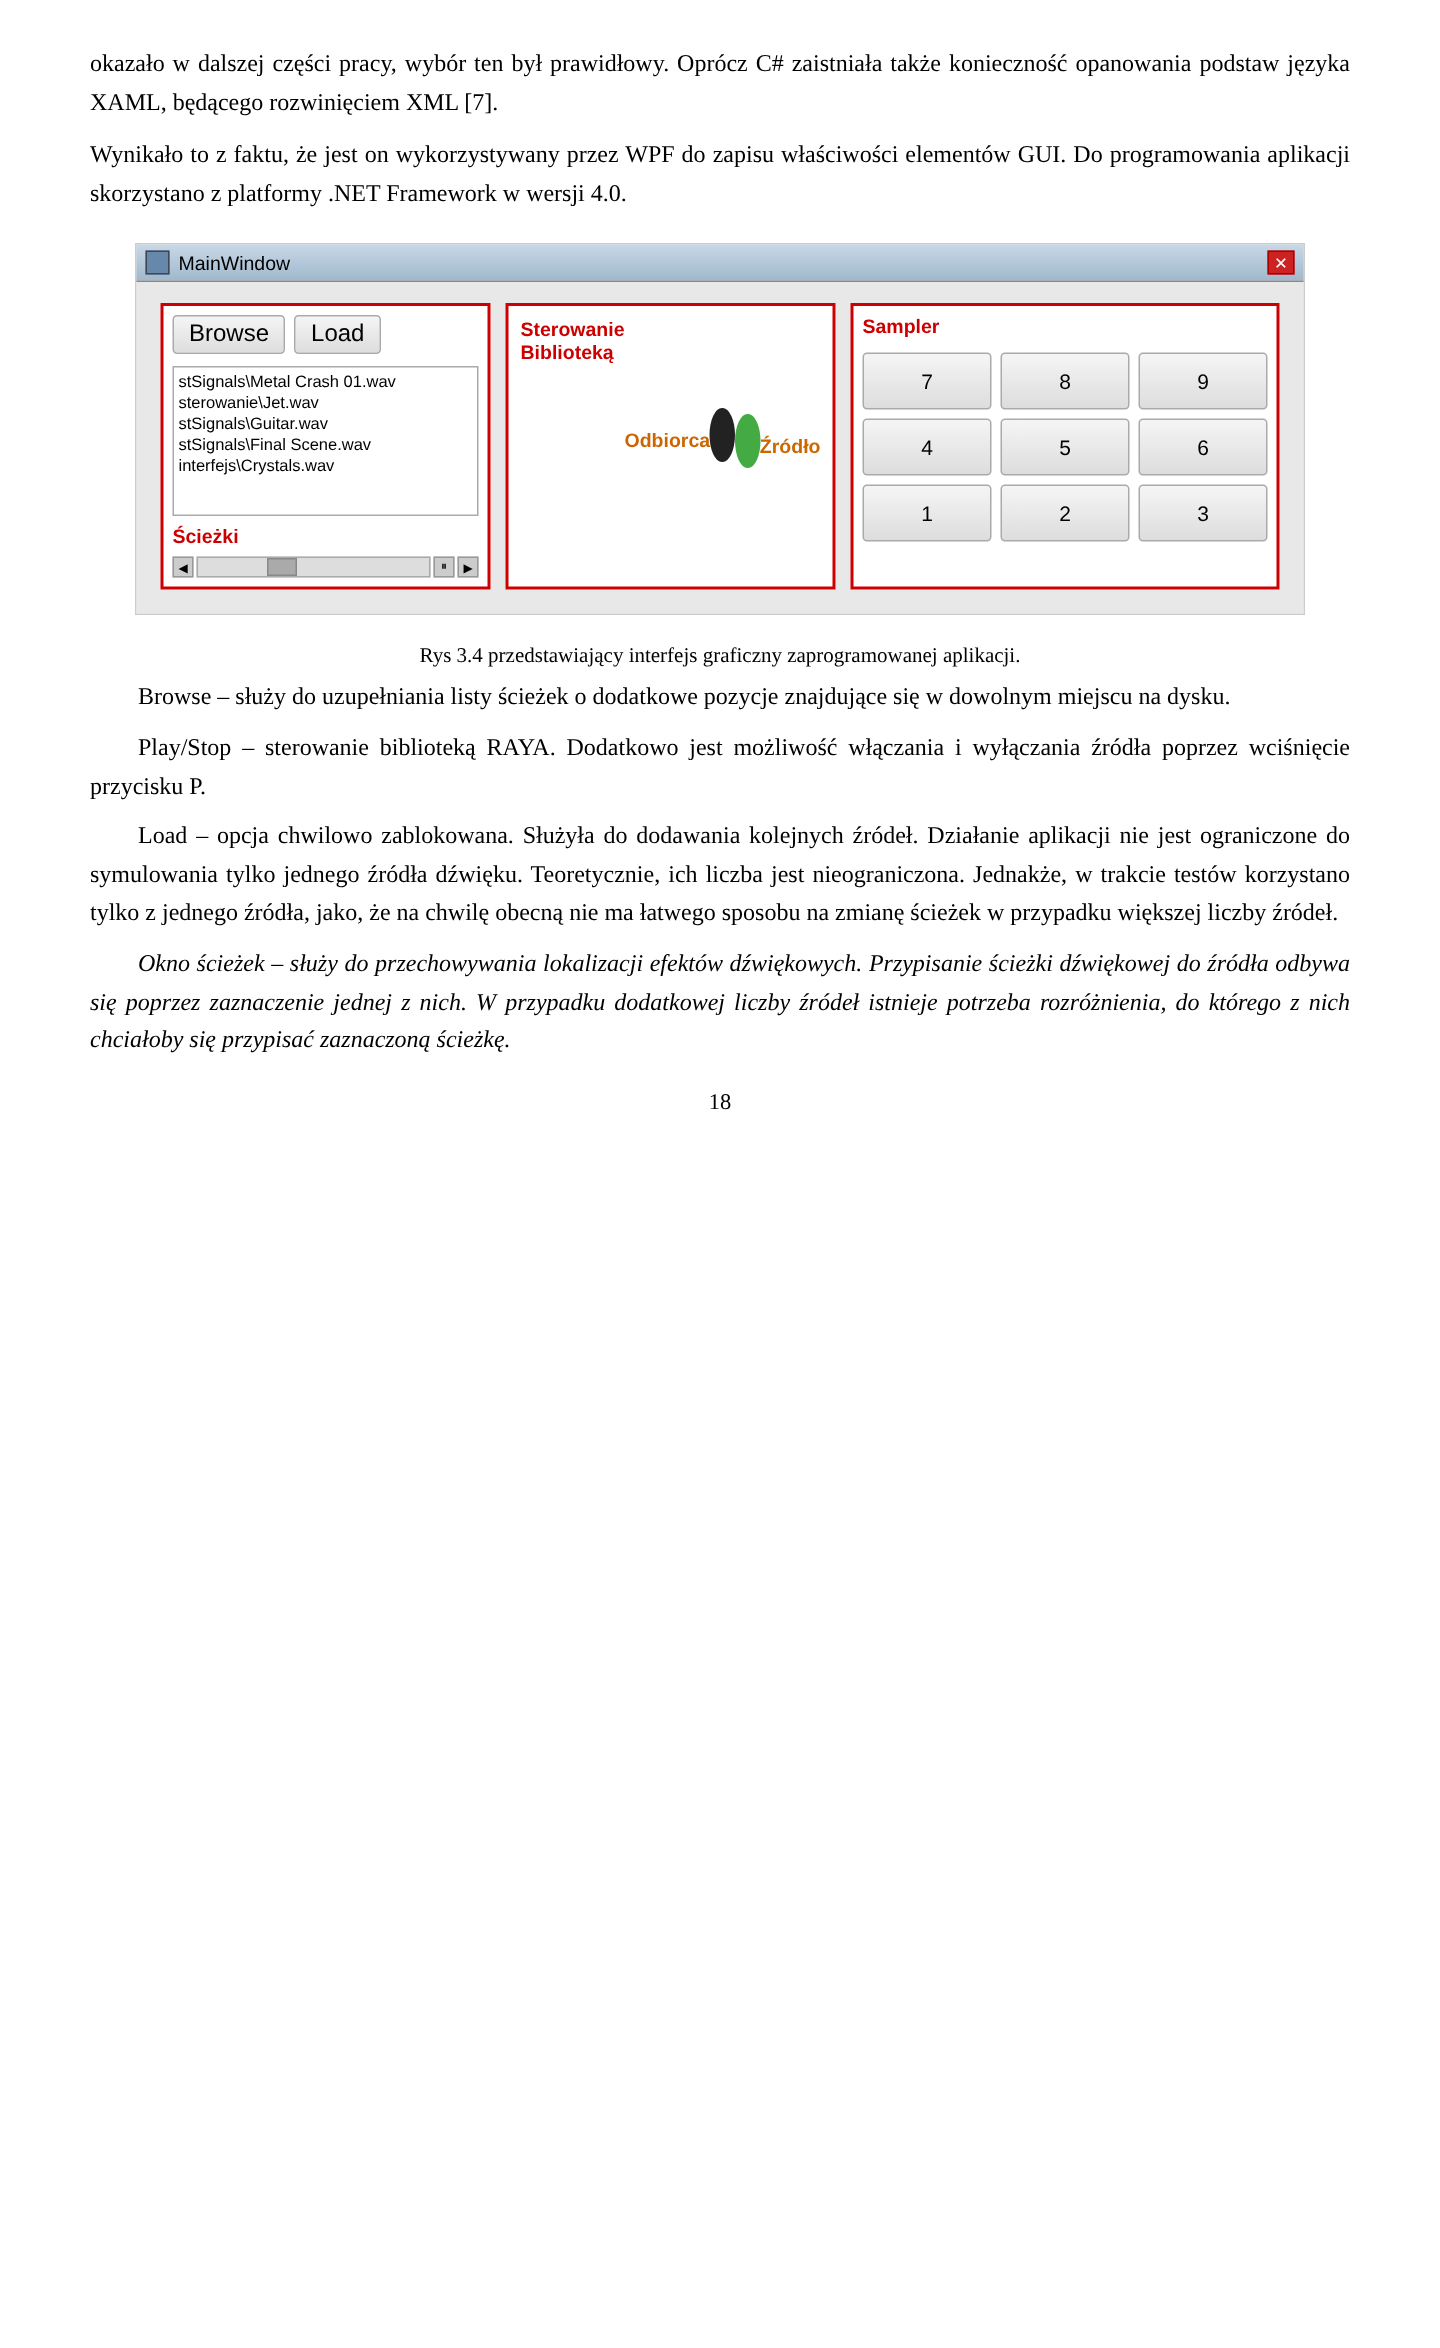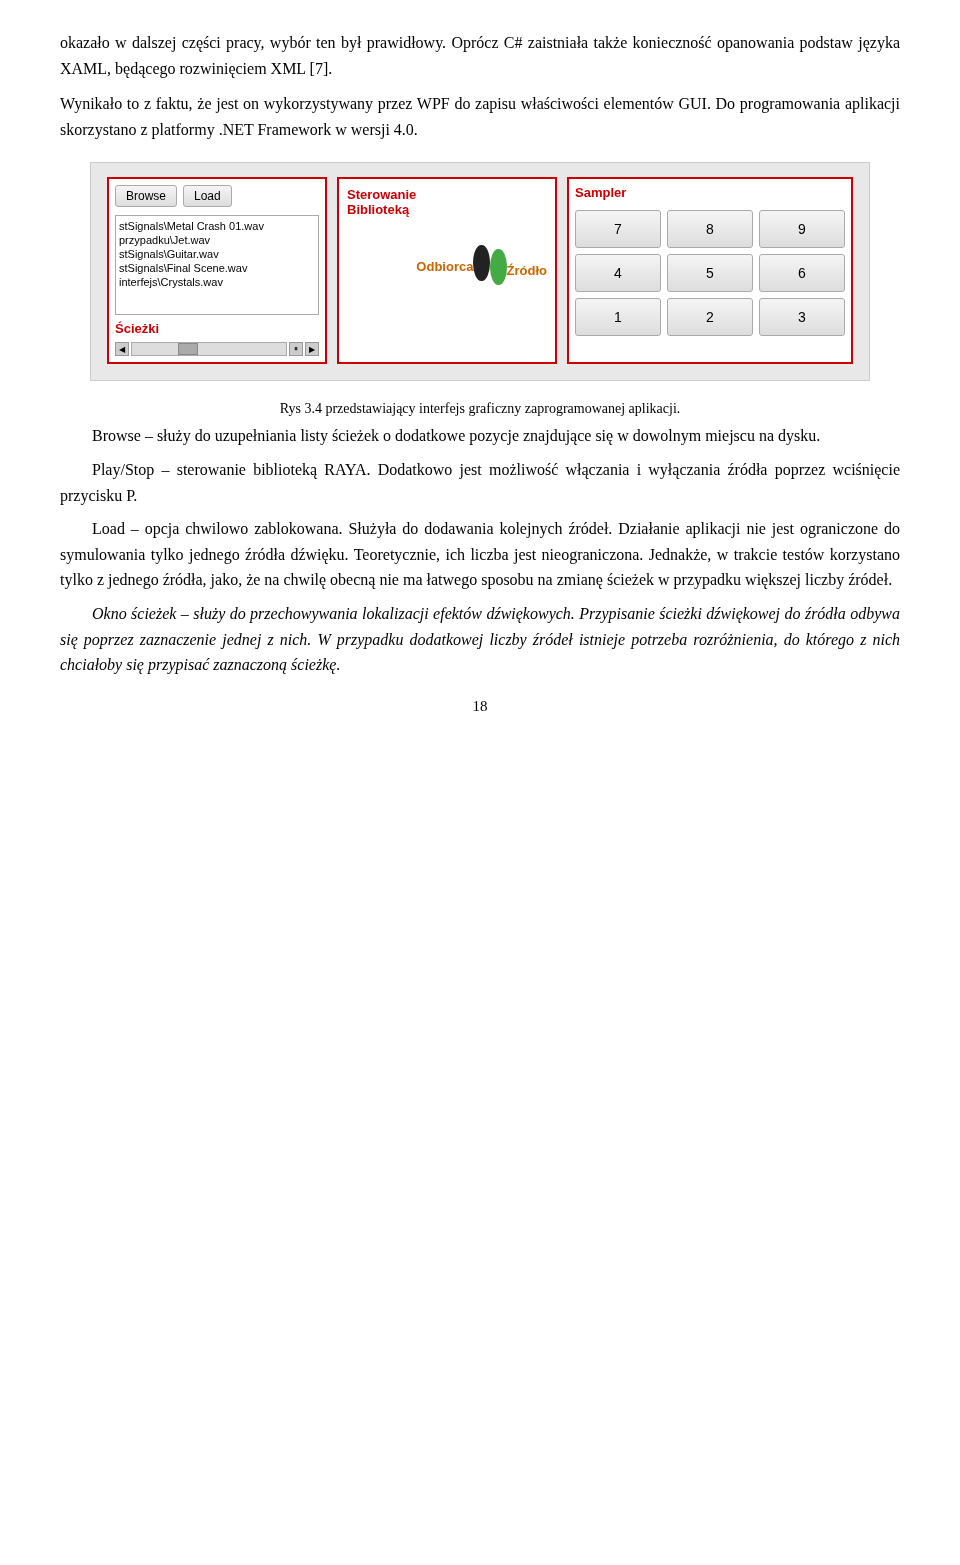--- a/index.html
+++ b/index.html
@@ -96,21 +96,21 @@
     .browse-load-row {
       display: flex;
       gap: 6px;
       margin-bottom: 8px;
     }
     .browse-btn {
       background: linear-gradient(to bottom, #f5f5f5, #ddd);
       border: 1px solid #aaa;
       border-radius: 3px;
       padding: 3px 10px;
-      font-size: 12px;
+      font-size: 16px;
       font-family: Segoe UI, Arial, sans-serif;
       cursor: pointer;
     }
     .file-list {
       border: 1px solid #aaa;
       background: #fff;
       min-height: 100px;
       padding: 3px;
       font-size: 11px;
       font-family: Segoe UI, Arial, sans-serif;
@@ -260,34 +260,41 @@
   </style>
 </head>
 <body>
 
 <p class="text-block">okazało w dalszej części pracy, wybór ten był prawidłowy. Oprócz C# zaistniała także konieczność opanowania podstaw języka XAML, będącego rozwinięciem XML [7].</p>
 
 <p class="text-block">Wynikało to z faktu, że jest on wykorzystywany przez WPF do zapisu właściwości elementów GUI. Do programowania aplikacji skorzystano z platformy .NET Framework w wersji 4.0.</p>
 
 <div class="figure-container">
 
+  <div class="window-titlebar">
+    <div class="window-title-left">
+      <span class="window-icon"></span>
+      <span>MainWindow</span>
+    </div>
+    <div class="close-btn">✕</div>
+  </div>
 
   <div class="window-body">
 
 
     <div class="main-area">
 
       <div class="left-panel">
         <div class="browse-load-row">
           <button class="browse-btn">Browse</button>
           <button class="browse-btn">Load</button>
         </div>
         <div class="file-list">
           <div>stSignals\Metal Crash 01.wav</div>
-          <div>przypadku\Jet.wav</div>
+          <div>sterowanie\Jet.wav</div>
           <div>stSignals\Guitar.wav</div>
           <div>stSignals\Final Scene.wav</div>
           <div>interfejs\Crystals.wav</div>
         </div>
         <div class="sciezki-label">Ścieżki</div>
         <div class="scrollbar-row">
           <div class="scroll-arrow">◀</div>
           <div class="scroll-track">
             <div class="scroll-thumb"></div>
           </div>

